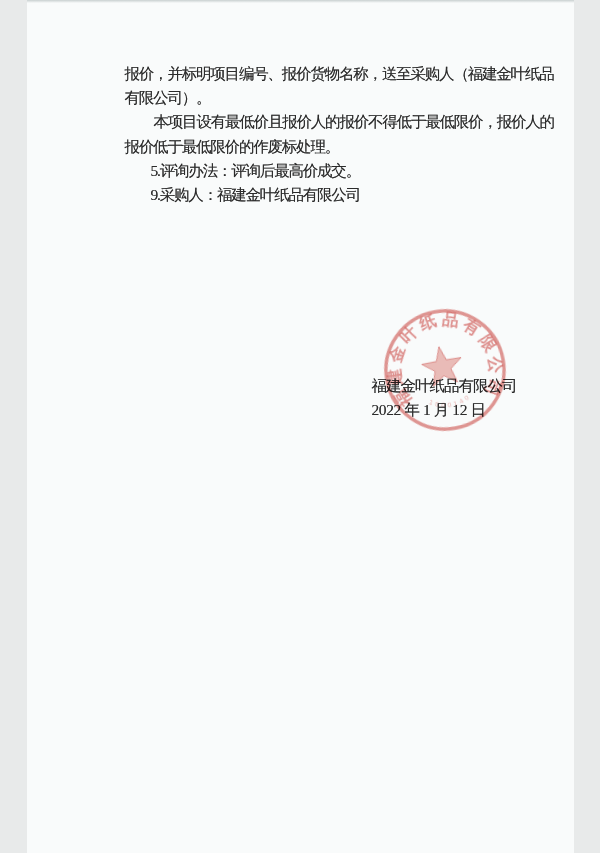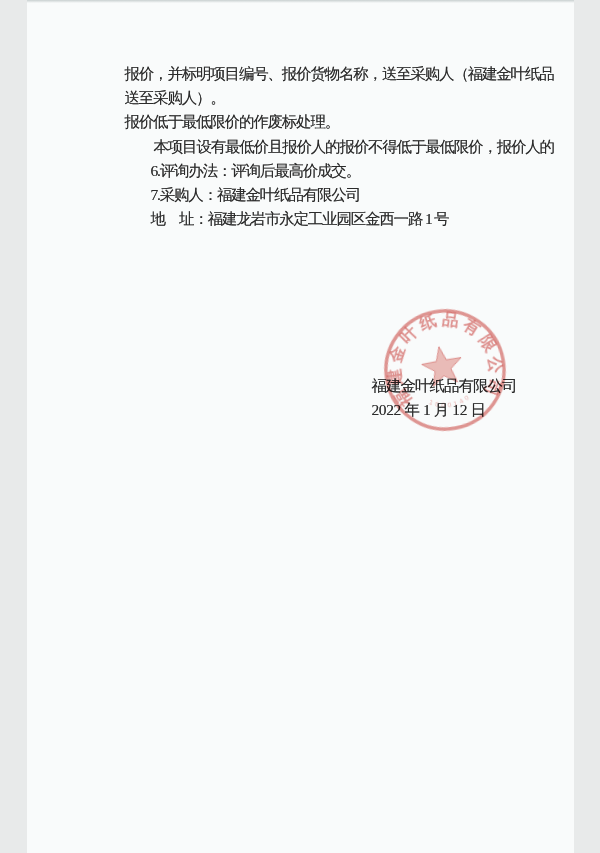--- a/index.html
+++ b/index.html
@@ -77,26 +77,25 @@
 </style>
 </head>
 <body>
 
 <div class="page">
 
   <div class="scan-edge-top"></div>
 
   <div class="body-text">
     <div class="doc-line">报价，并标明项目编号、报价货物名称，送至采购人（福建金叶纸品</div>
-    <div class="doc-line">送至采购人）。</div>
+    <div class="doc-line">有限公司）。</div>
+    <div class="doc-line indent-para">本项目设有最低价且报价人的报价不得低于最低限价，报价人的</div>
     <div class="doc-line">报价低于最低限价的作废标处理。</div>
-    <div class="doc-line indent-para">本项目设有最低价且报价人的报价不得低于最低限价，报价人的</div>
-    <div class="doc-line indent-item">6.评询办法：评询后最高价成交。</div>
-    <div class="doc-line indent-item">7.采购人：福建金叶纸品有限公司</div>
-    <div class="doc-line indent-item">地　址：福建龙岩市永定工业园区金西一路 1 号</div>
+    <div class="doc-line indent-item">5.评询办法：评询后最高价成交。</div>
+    <div class="doc-line indent-item">9.采购人：福建金叶纸品有限公司</div>
   </div>
 
   <div class="signature-company">福建金叶纸品有限公司</div>
   <div class="signature-date">2022 年 1 月 12 日</div>
 
   <svg class="seal" viewBox="0 0 130 130" xmlns="http://www.w3.org/2000/svg">
     <defs>
       <path id="arcTop" d="M 29,92 A 45,45 0 1 1 101,92" fill="none"></path>
       <path id="arcBottom" d="M 37,90 A 38,38 0 0 0 93,90" fill="none"></path>
     </defs>

